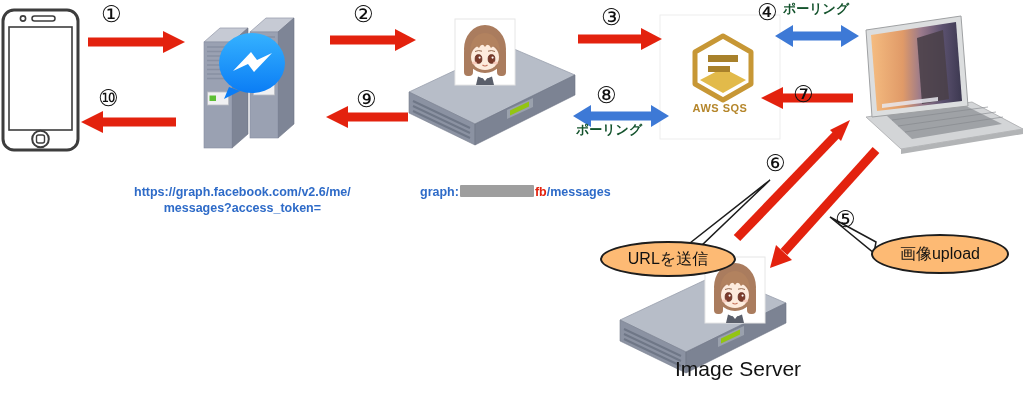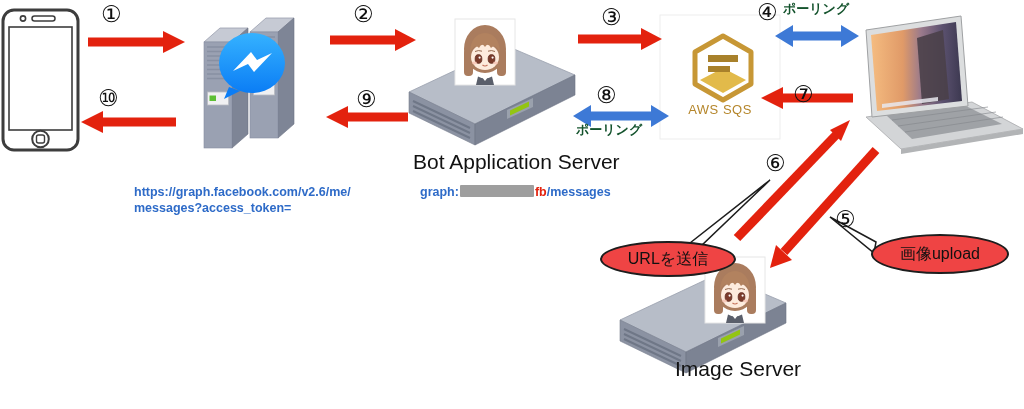--- a/index.html
+++ b/index.html
@@ -12,28 +12,28 @@
   .n1{left:101px;top:3px}.n2{left:353px;top:3px}.n3{left:601px;top:6px}.n4{left:757px;top:1px}
   .n5{left:835px;top:208px}.n6{left:765px;top:152px}.n7{left:793px;top:83px}.n8{left:596px;top:84px}
   .n9{left:356px;top:88px}.n10{left:98px;top:87px}
   .polling{position:absolute;font-weight:bold;color:#14532d;font-size:13px;z-index:5;white-space:nowrap;}
   .polling-top{left:783px;top:0px}
   .polling-mid{left:576px;top:121px}
   .node-label{position:absolute;color:#121212;z-index:4;white-space:nowrap;}
   .fb-label{left:176px;top:147px;font-size:26px}
   .bot-label{left:413px;top:150px;font-size:21px}
   .img-label{left:675px;top:357px;font-size:21px}
-  .url{position:absolute;font-size:12.5px;font-weight:bold;color:#2e6bc8;z-index:4;white-space:nowrap;}
+  .url{position:absolute;font-size:12.5px;font-weight:bold;color:#2e6bc8;z-index:4;white-space:nowrap;text-align:center;}
   .fb-url{left:134px;top:184px;line-height:16px}
   .bot-url{left:420px;top:185px}
   .redact{display:inline-block;width:74px;height:12px;background:#9e9e9e;border-radius:1px;vertical-align:-1px;margin:0 1px;}
   .hl{color:#e3220e}
-  .aws-label{position:absolute;left:660px;top:102px;width:120px;text-align:center;font-size:13px;
-    font-weight:normal;color:#b5862b;letter-spacing:.5px;z-index:4;}
-  .bubble{position:absolute;display:flex;align-items:center;justify-content:center;background:#ef4444;
+  .aws-label{position:absolute;left:660px;top:102px;width:120px;text-align:center;font-size:11px;
+    font-weight:bold;color:#b5862b;letter-spacing:.5px;z-index:4;}
+  .bubble{position:absolute;display:flex;align-items:center;justify-content:center;background:#fdba74;
     border:2px solid #1d1d1d;border-radius:50%;font-size:16px;color:#111;z-index:6;white-space:nowrap;}
   .bubble-url{left:600px;top:241px;width:132px;height:32px}
   .bubble-upload{left:871px;top:234px;width:134px;height:36px}
 </style>
 </head>
 <body>
 
 <div class="canvas">
 
   <svg class="layer" width="1024" height="409" viewBox="0 0 1024 409">
@@ -189,21 +189,20 @@
   <div class="num n5">⑤</div>
   <div class="num n6">⑥</div>
   <div class="num n7">⑦</div>
   <div class="num n8">⑧</div>
   <div class="num n9">⑨</div>
   <div class="num n10">⑩</div>
 
   <div class="polling polling-top">ポーリング</div>
   <div class="polling polling-mid">ポーリング</div>
 
-  <div class="node-label bot-label">Bot Application Server</div>
   <div class="node-label img-label">Image Server</div>
   <div class="aws-label">AWS SQS</div>
 
   <div class="url fb-url">
     <span>https://graph.facebook.com/v2.6/me/</span><br>
     <span>messages?access_token=</span>
   </div>
   <div class="url bot-url"><span>graph:</span><span class="redact"></span><span class="hl">fb</span><span>/messages</span></div>
 
   <div class="bubble bubble-url">URLを送信</div>

